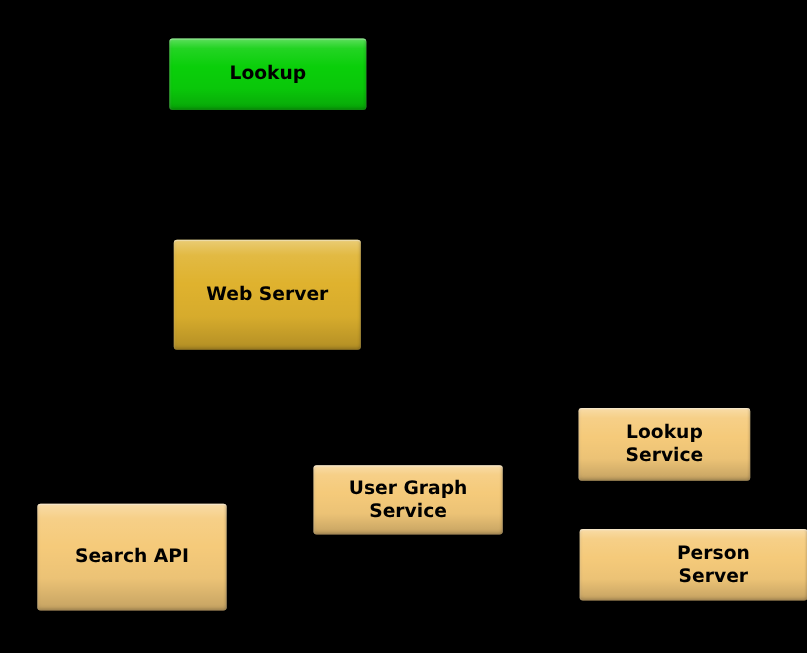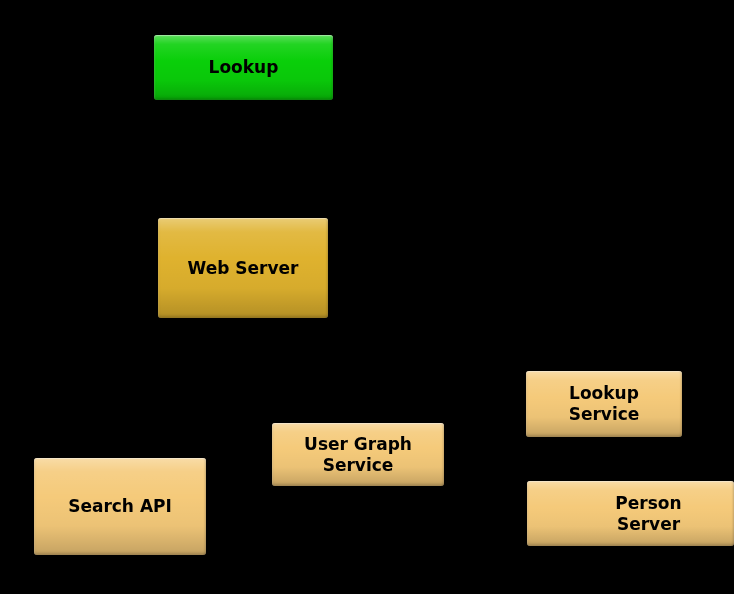--- a/index.html
+++ b/index.html
@@ -49,21 +49,21 @@
   }
   .node-label {
     position: relative;
     z-index: 1;
     padding: 0 6px;
   }
   
   .pos-client       { left: 154px; top: 35px;  width: 179px; height: 65px;  }
   .pos-web-server   { left: 158px; top: 218px; width: 170px; height: 100px; }
   .pos-search-api   { left: 34px;  top: 458px; width: 172px; height: 97px;  }
-  .pos-user-graph   { left: 272px; top: 423px; width: 172px; height: 63px;  }
+  .pos-user-graph   { left: 285px; top: 423px; width: 172px; height: 63px;  }
   .pos-lookup       { left: 526px; top: 371px; width: 156px; height: 66px;  }
   .pos-person       { left: 527px; top: 481px; width: 171px; height: 65px;  }
 </style>
 </head>
 <body>
 
 <div class="stage" style="background: rgb(0, 0, 0);">
 
   <div class="node pos-client" style="background: rgb(10, 207, 10);">
     <span class="node-label">Lookup</span>

